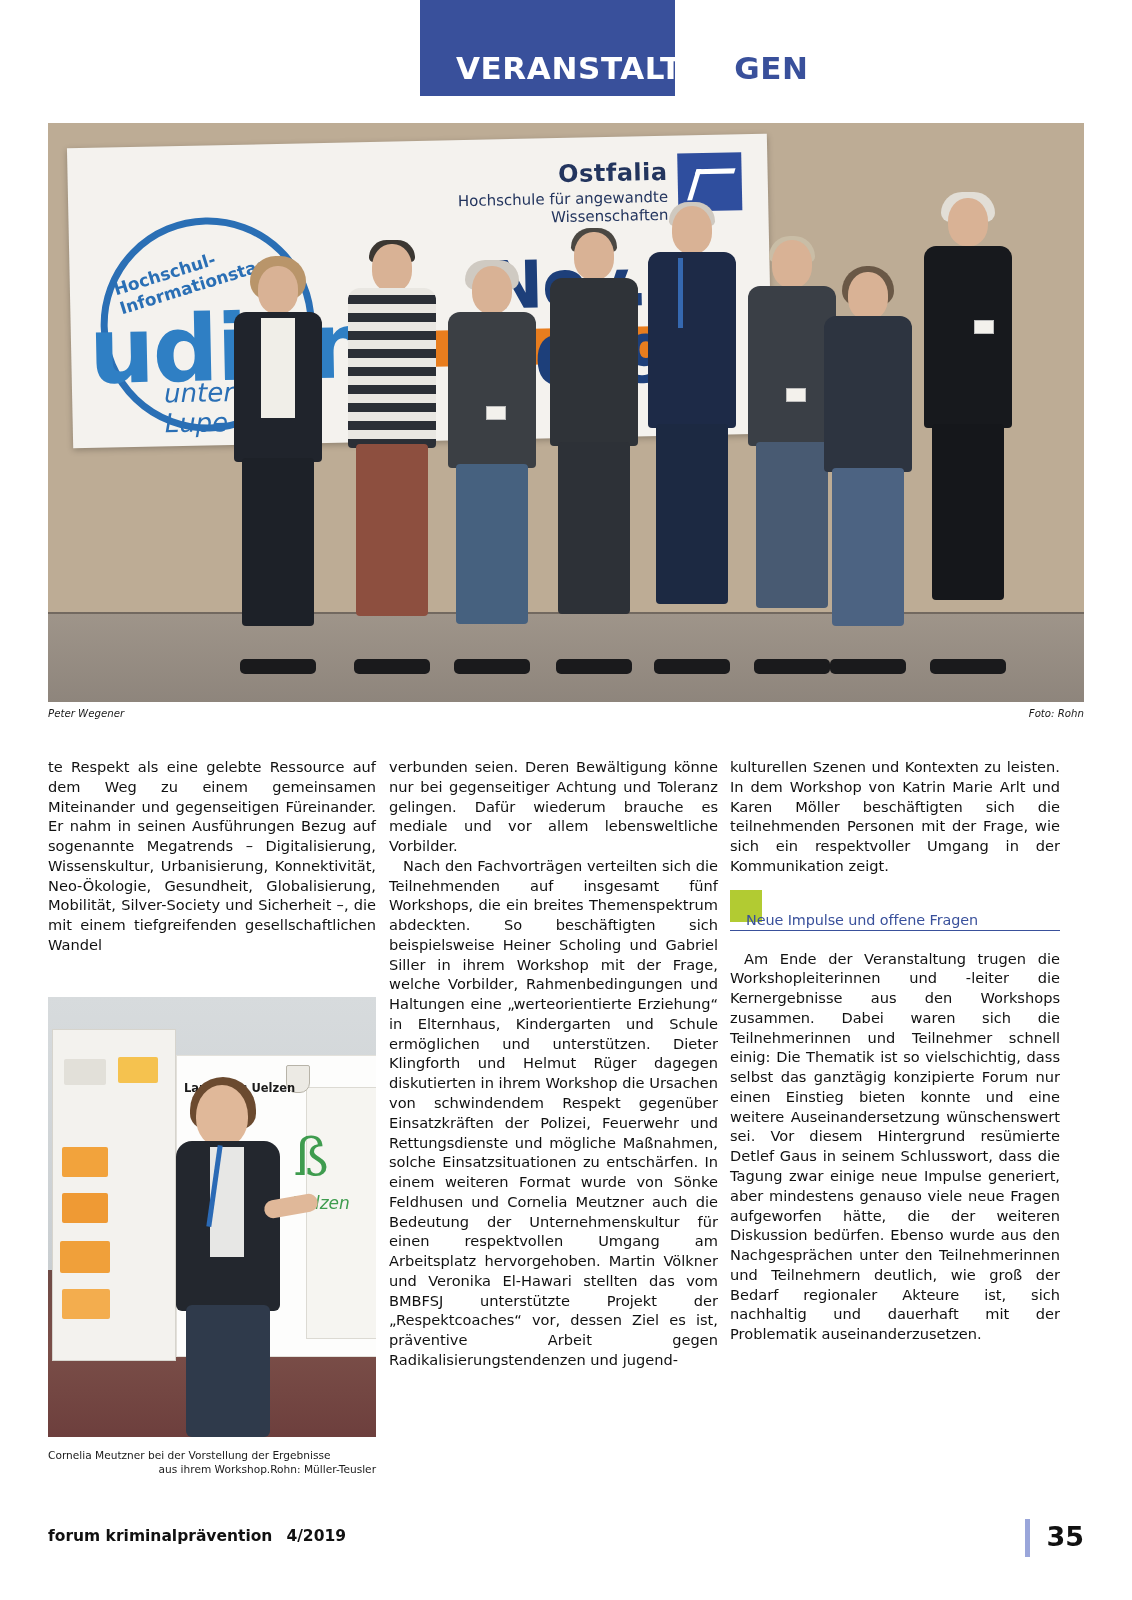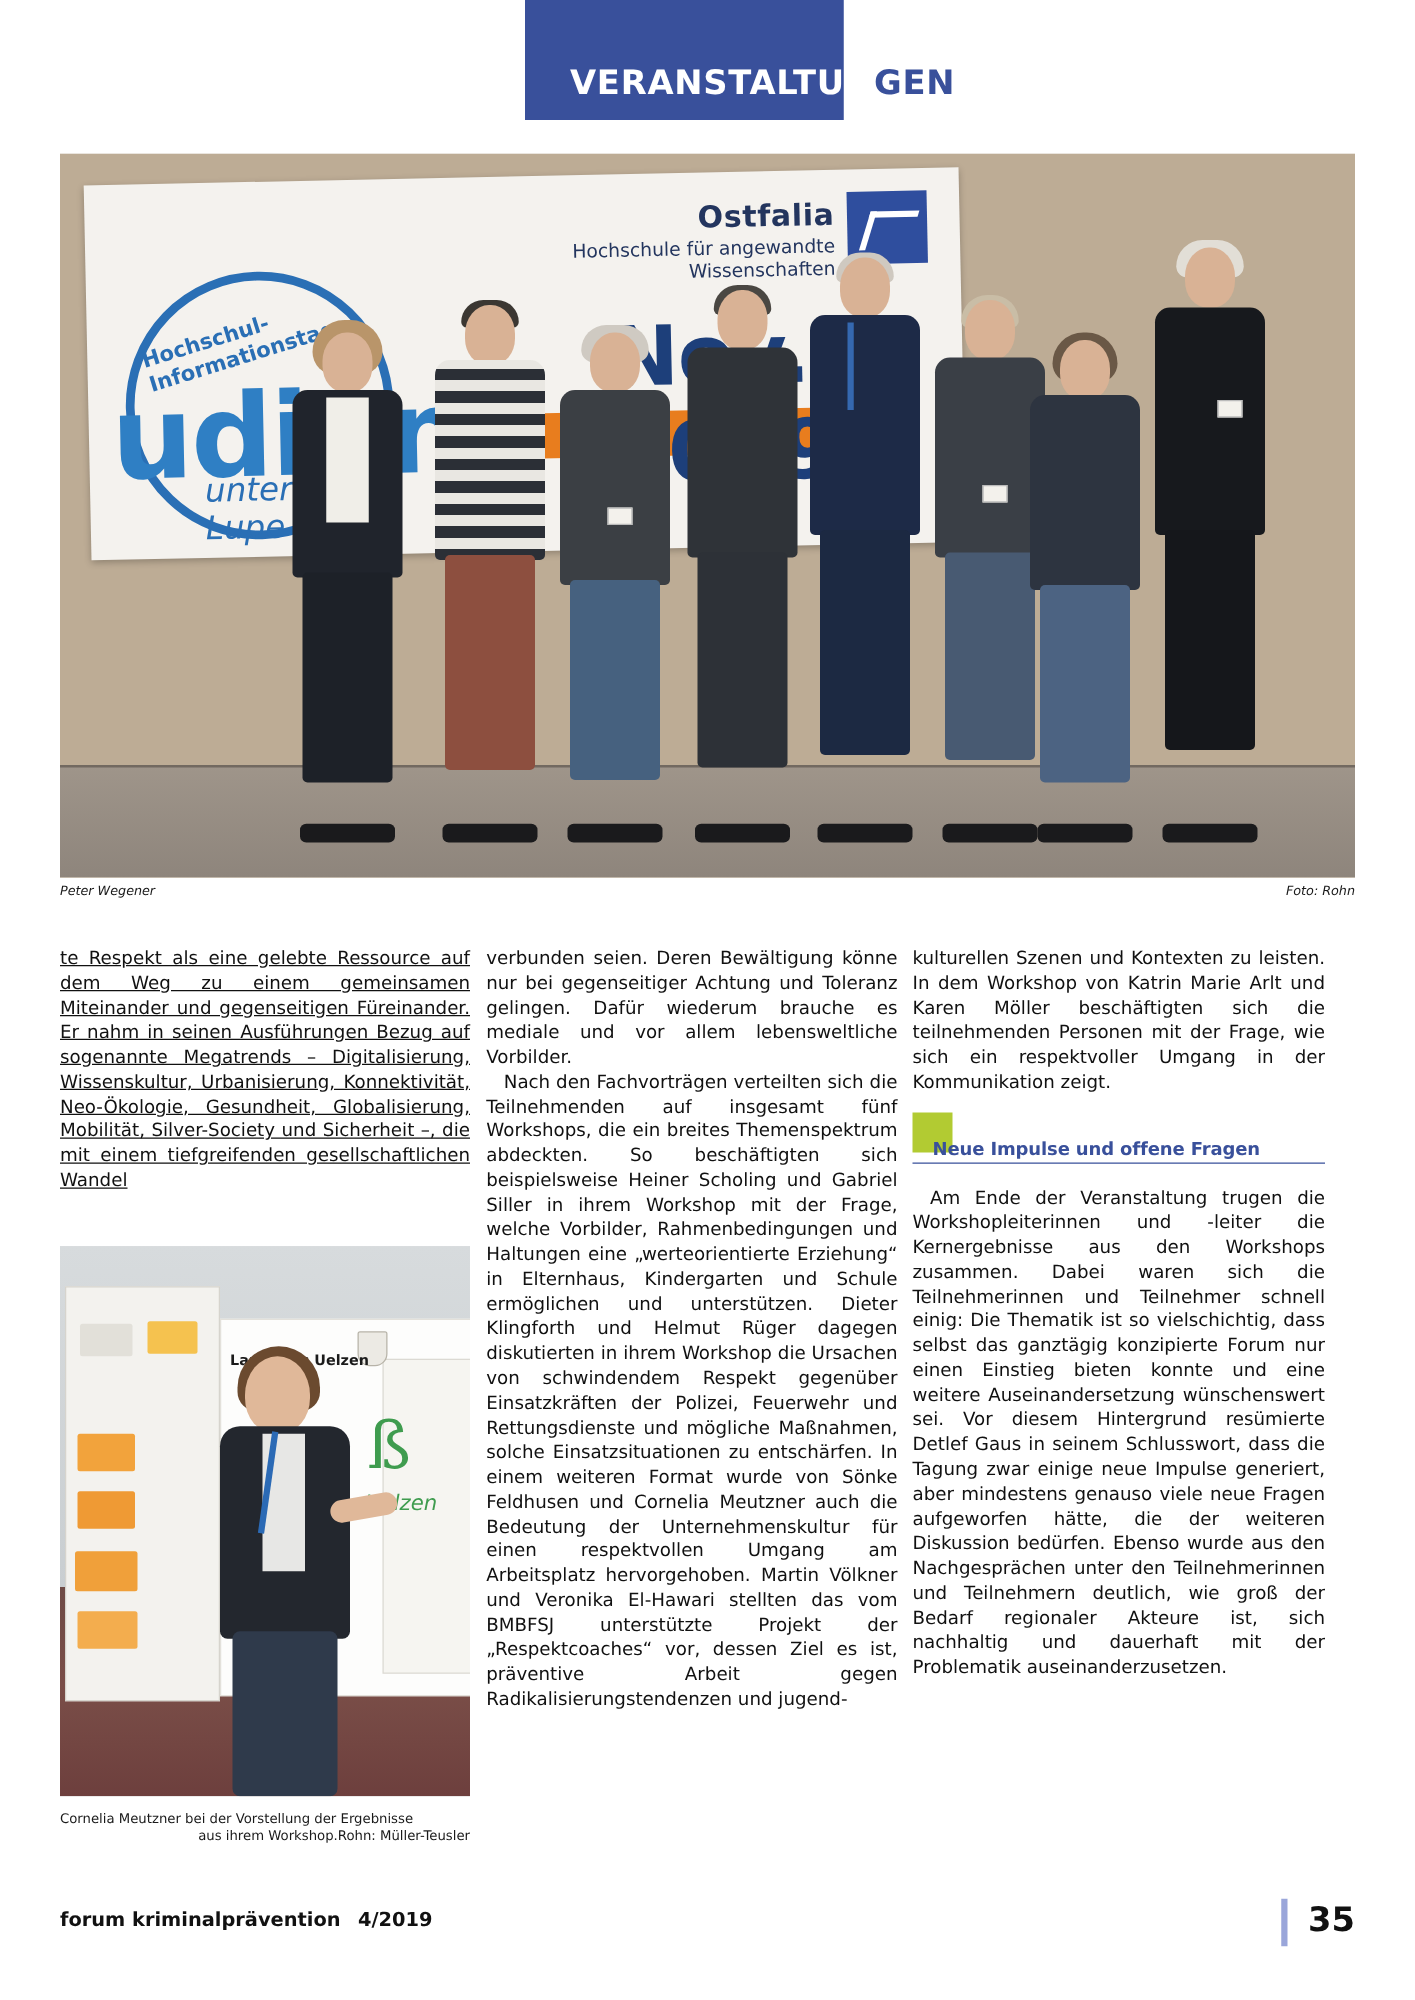--- a/index.html
+++ b/index.html
@@ -25,21 +25,21 @@
   .header-block {
     position: absolute;
     left: 420px; top: 0;
     width: 255px; height: 96px;
     background: #39509b;
   }
   .header-title {
     position: absolute;
     left: 456px;
     top: 53px;
-    font-size: 27px;
+    font-size: 31px;
     font-weight: bold;
     letter-spacing: 0.6px;
     line-height: 1;
     white-space: nowrap;
   }
   .header-title .in  { color: #ffffff; }
   .header-title .out { color: #39509b; }
 
   
   .hero {
@@ -223,21 +223,21 @@
     width: 330px;
     font-size: 14.6px;
     line-height: 1.355;
     text-align: justify;
     color: #111;
     font-family: "DejaVu Sans", sans-serif;
     hyphens: manual;
   }
   .col p { margin: 0; }
   .col p + p { text-indent: 14px; }
-  .col1 { left: 48px;  width: 328px; text-decoration: underline; }
+  .col1 { left: 48px;  width: 328px; }
   .col2 { left: 389px; width: 329px; }
   .col3 { left: 730px; width: 330px; }
 
   
   .inline-photo {
     position: absolute;
     left: 48px; top: 997px;
     width: 328px; height: 440px;
     overflow: hidden;
     background: #cfd3d6;
@@ -382,21 +382,21 @@
   .subhead-square {
     position: absolute;
     left: 0; top: 0;
     width: 32px; height: 32px;
     background: #b2cb32;
   }
   .subhead-text {
     position: absolute;
     left: 16px; top: 21px;
     font-size: 14.4px;
-    font-weight: bold;
+    font-weight: normal;
     color: #39509b;
     white-space: nowrap;
     letter-spacing: -0.1px;
   }
   .subhead-rule {
     position: absolute;
     left: 0; right: 0; top: 40px;
     height: 1.5px;
     background: #39509b;
   }

